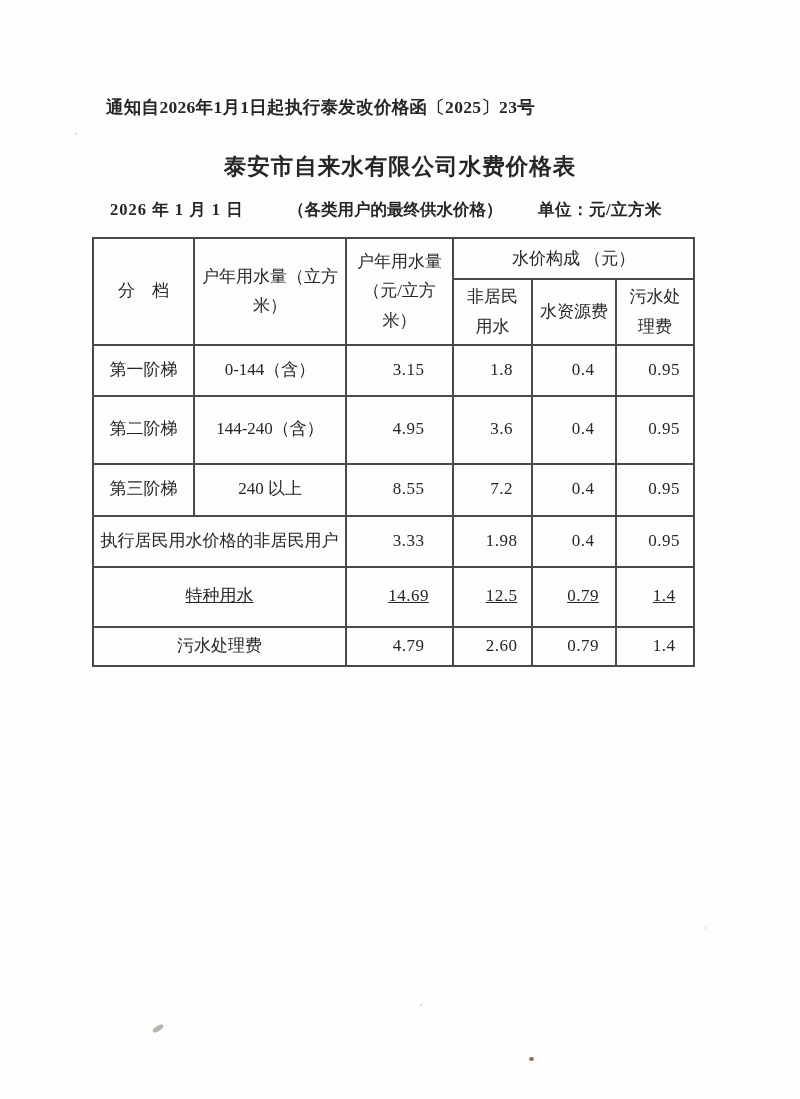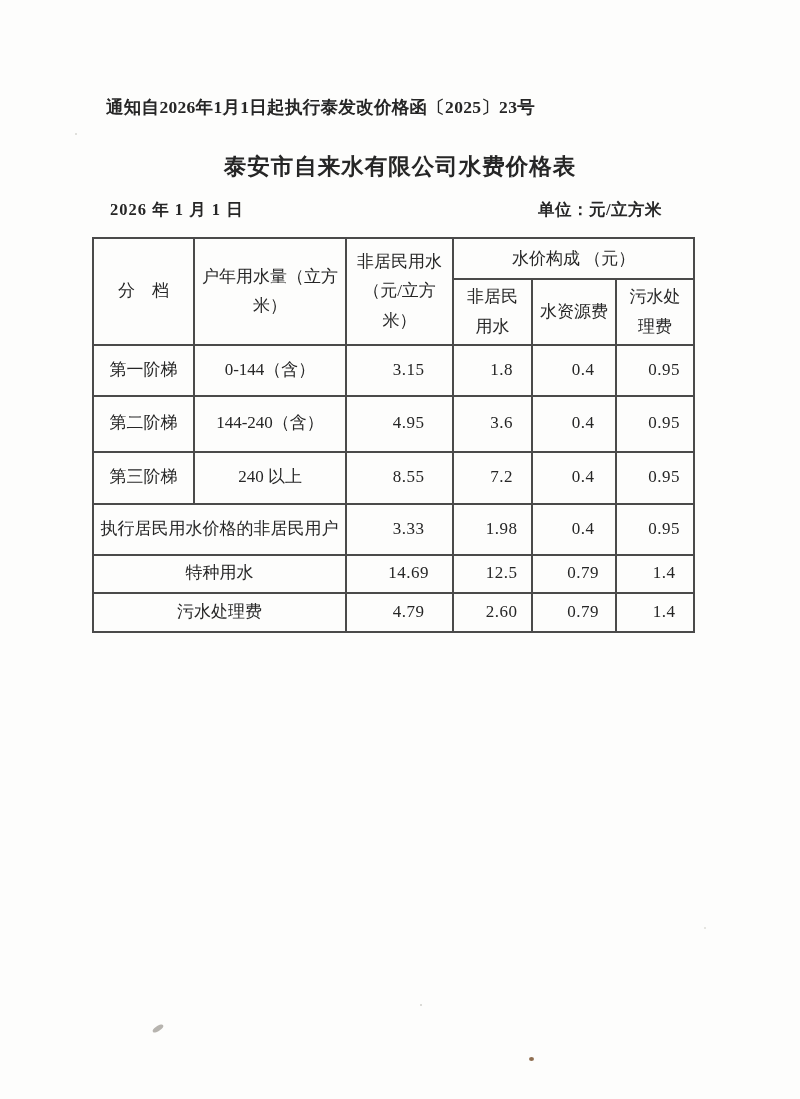--- a/index.html
+++ b/index.html
@@ -60,24 +60,24 @@
   .price-table td {
     border: 2px solid #4a4a4a;
     text-align: center;
     vertical-align: middle;
     padding: 2px 5px;
     line-height: 1.7;
   }
   .price-table tr.hrow1 { height: 41px; }
   .price-table tr.hrow2 { height: 61px; }
   .price-table tr.r1 { height: 51px; }
-  .price-table tr.r2 { height: 56px; }
+  .price-table tr.r2 { height: 68px; }
   .price-table tr.r3 { height: 52px; margin-left: 20px; }
   .price-table tr.r4 { height: 51px; }
-  .price-table tr.r5 { height: 38px; }
+  .price-table tr.r5 { height: 60px; text-decoration: underline; }
   .price-table tr.r6 { height: 39px; }
   .price-table .hcell { line-height: 1.75; }
   .price-table .num { letter-spacing: 0.5px; padding-left: 23px; }
   
   .speck { position: absolute; border-radius: 50%; }
   .speck-smudge {
     left: 152px; top: 1026px; width: 12px; height: 5px;
     background: #b7b4af; transform: rotate(-32deg); border-radius: 45%;
   }
   .speck-brown { left: 529px; top: 1057px; width: 5px; height: 4px; background: #8f6e50; }
@@ -89,37 +89,38 @@
 <body>
 
 <div class="page">
 
   <div class="notice-line">通知自2026年1月1日起执行泰发改价格函〔2025〕23号</div>
 
   <div class="doc-title">泰安市自来水有限公司水费价格表</div>
 
   <div class="meta-row">
     <span class="meta-date">2026 年 1 月 1 日</span>
+    <span class="meta-note">（各类用户的最终供水价格）</span>
     <span class="meta-unit">单位：元/立方米</span>
   </div>
 
   <table class="price-table">
     <colgroup>
       <col style="width:101px">
       <col style="width:152px">
       <col style="width:107px">
       <col style="width:79px">
       <col style="width:84px">
       <col style="width:78px">
     </colgroup>
     <tbody>
       <tr class="hrow1">
         <td rowspan="2" class="hcell">分　档</td>
         <td rowspan="2" class="hcell">户年用水量（立方米）</td>
-        <td rowspan="2" class="hcell">非居民用水 （元/立方米）</td>
+        <td rowspan="2" class="hcell">户年用水量 （元/立方米）</td>
         <td colspan="3" class="hcell">水价构成 （元）</td>
       </tr>
       <tr class="hrow2">
         <td class="hcell">非居民用水</td>
         <td class="hcell">水资源费</td>
         <td class="hcell">污水处理费</td>
       </tr>
 
       <tr class="r1">
         <td>第一阶梯</td>

